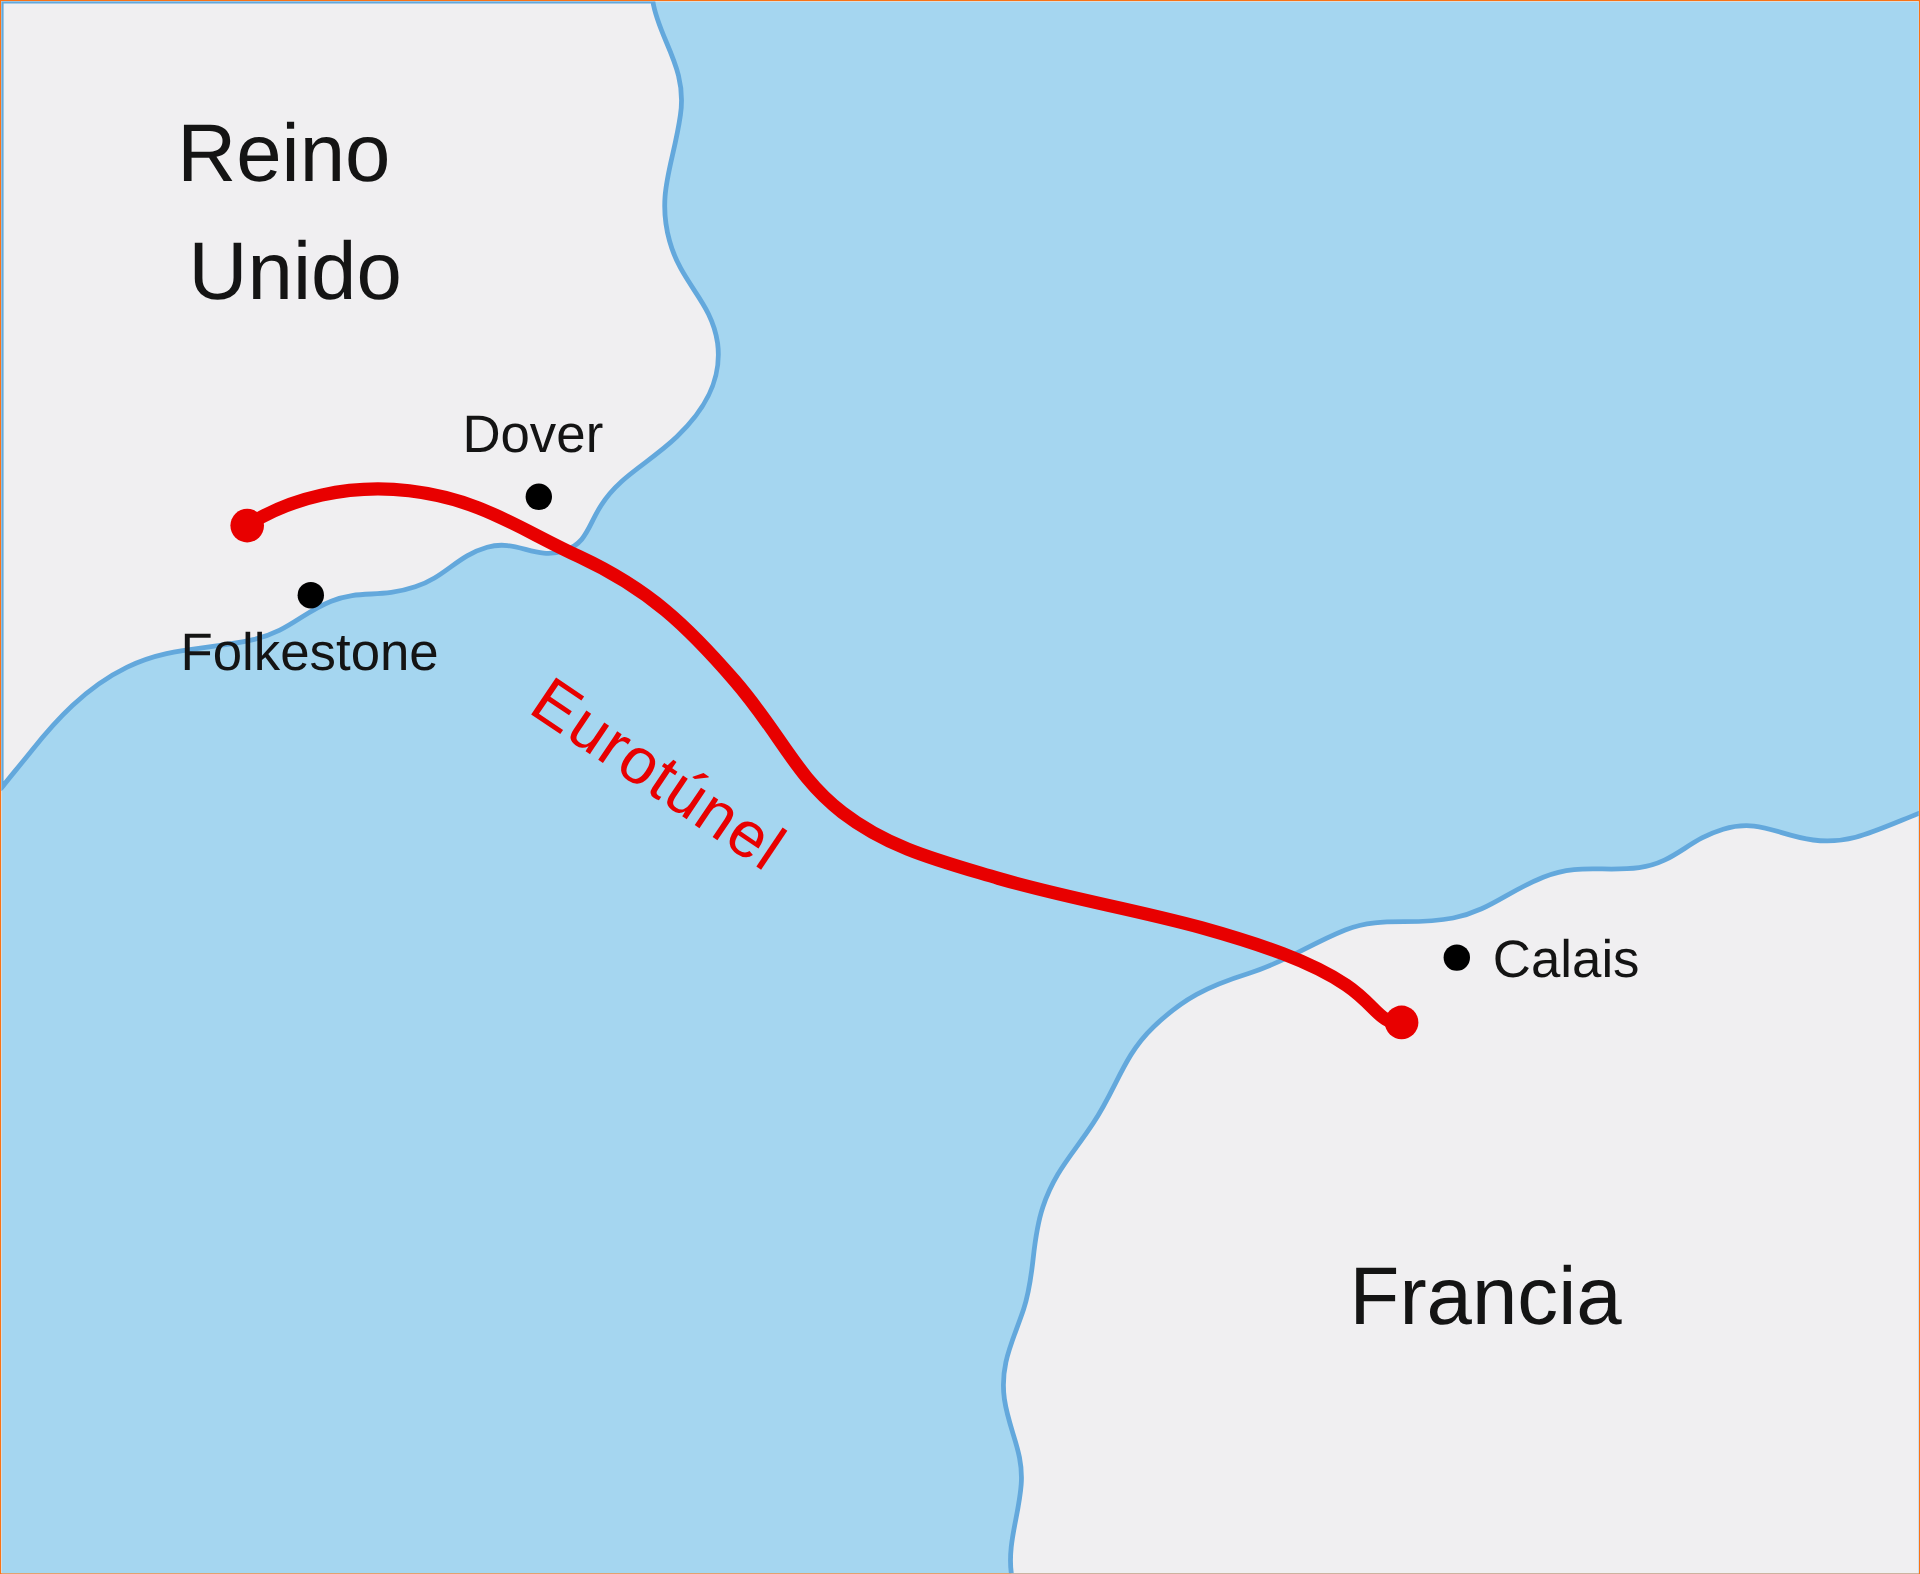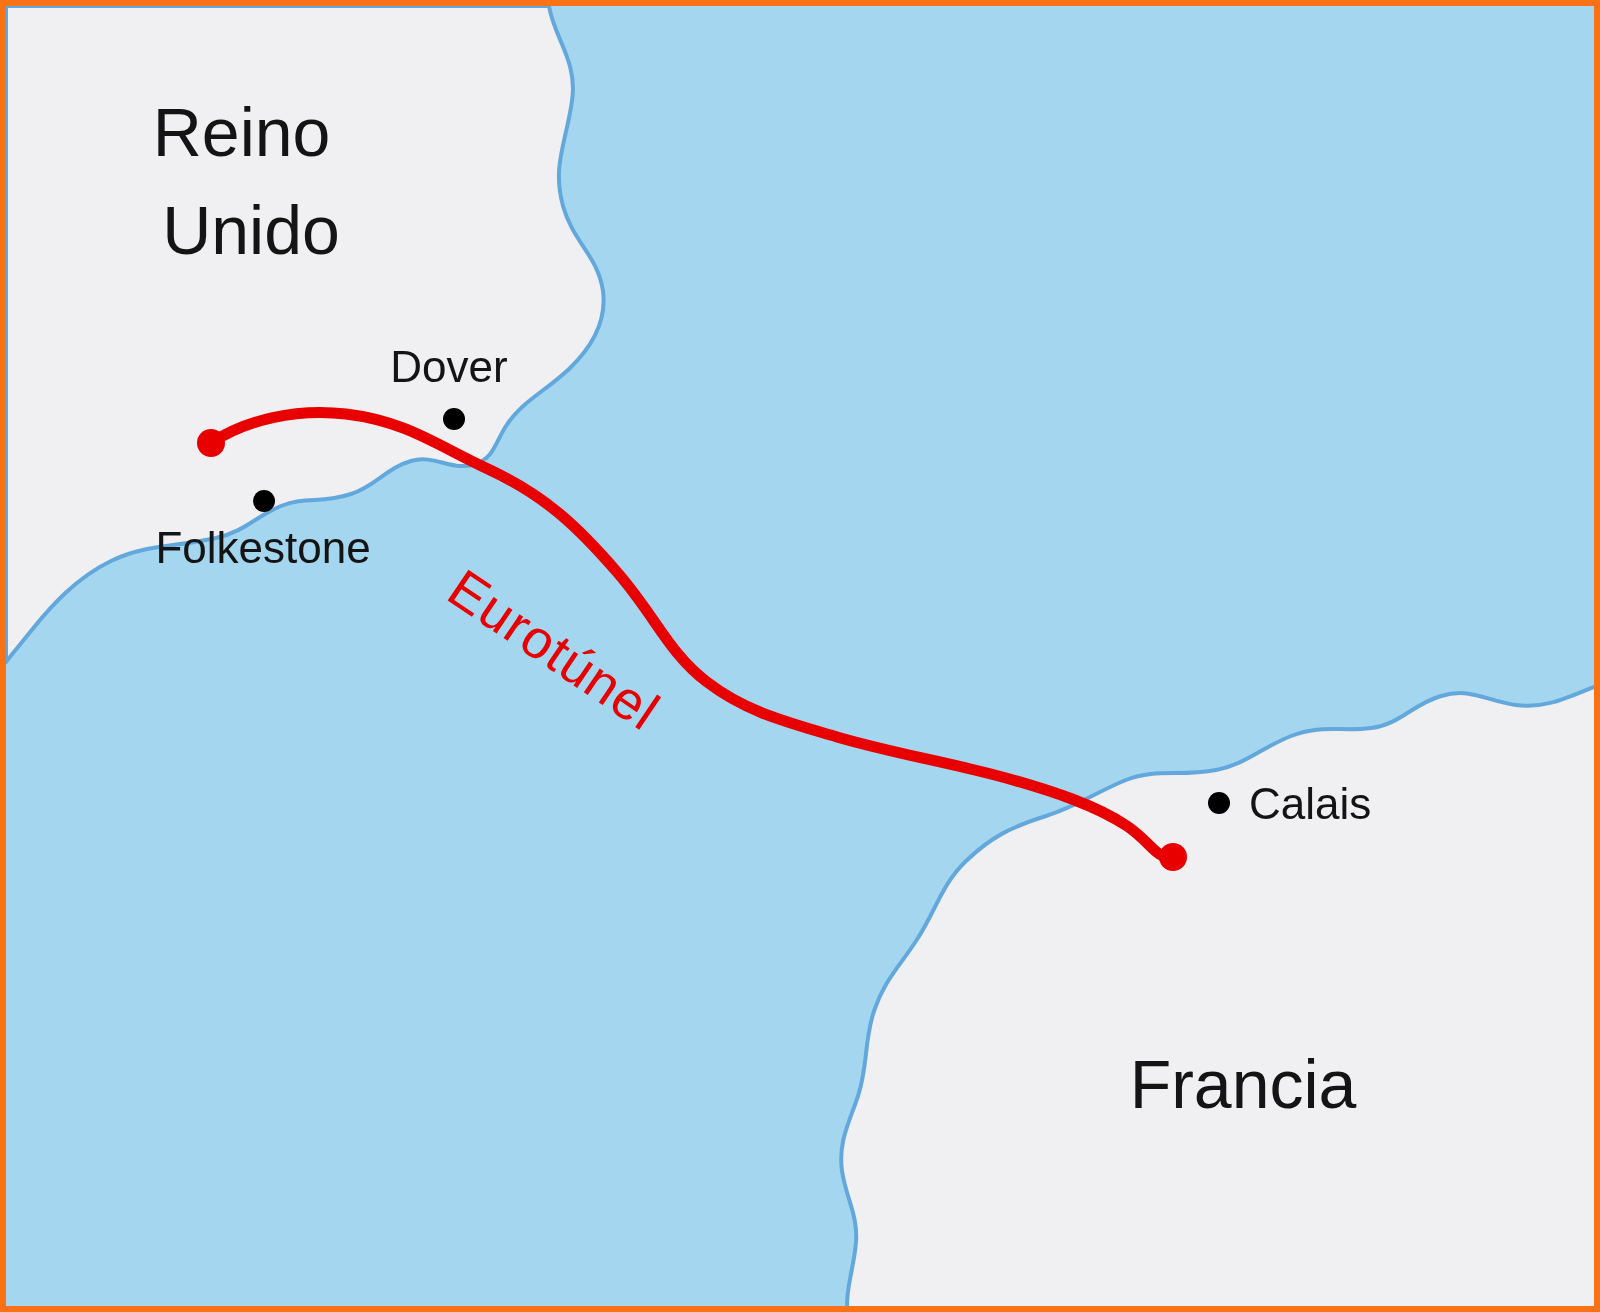--- a/index.html
+++ b/index.html
@@ -6,21 +6,21 @@
     margin: 0;
     padding: 0;
     background: #ffffff;
     font-family: "Liberation Sans", sans-serif;
   }
   .map-wrap {
     position: relative;
     width: 1600px;
     height: 1312px;
     box-sizing: border-box;
-    border: 6px solid #f97316;
+    border: 1px solid #f97316;
     overflow: hidden;
   }
   svg { display: block; }
   .country-label {
     font-family: "Liberation Sans", sans-serif;
     font-size: 68px;
   }
   .city-label {
     font-family: "Liberation Sans", sans-serif;
     font-size: 44px;

